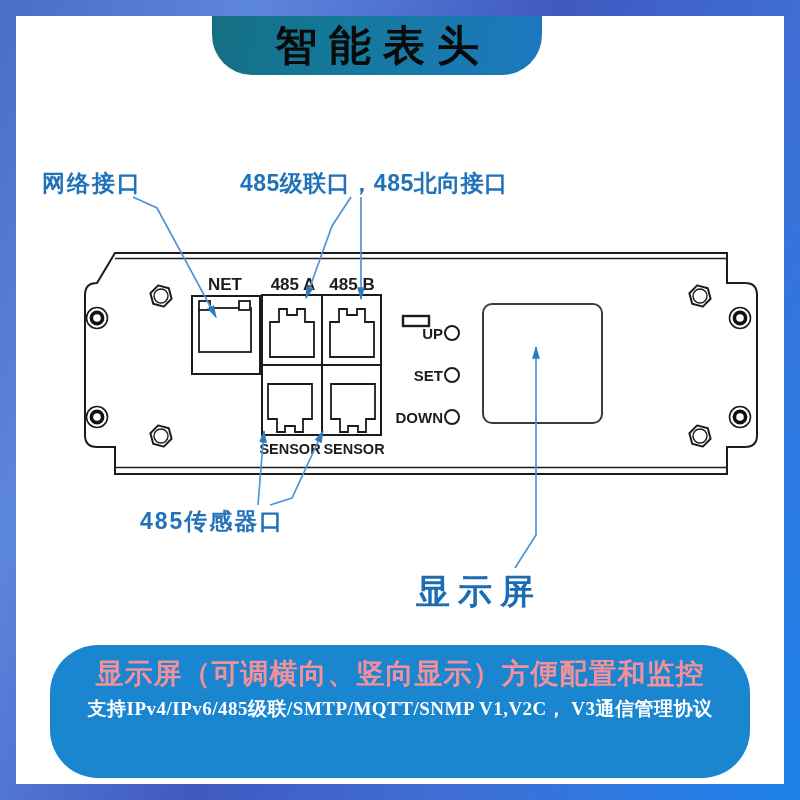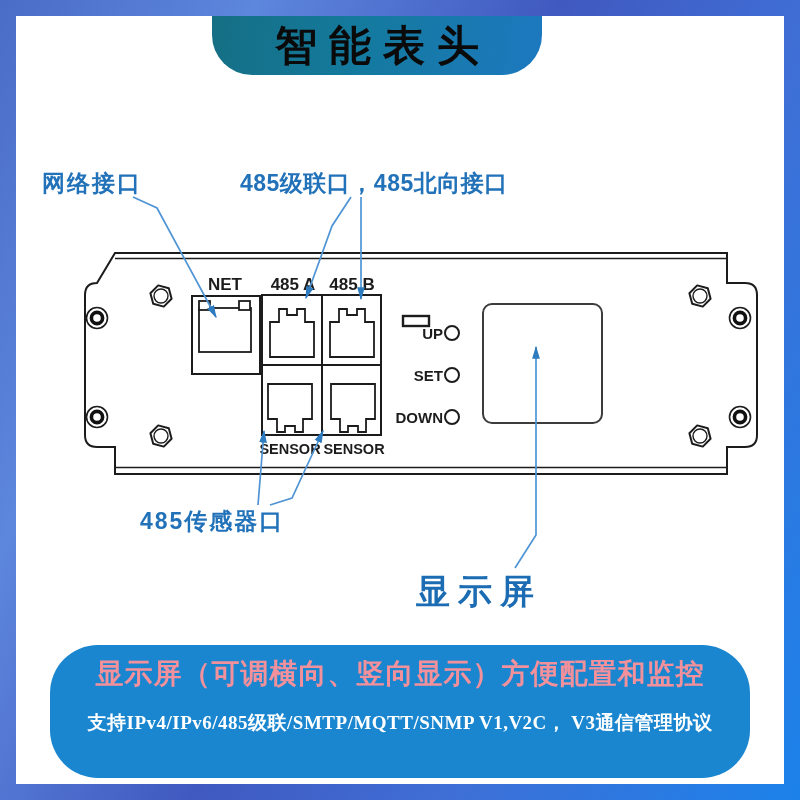--- a/index.html
+++ b/index.html
@@ -11,21 +11,21 @@
           border-radius:0 0 40px 40px;
           display:flex;align-items:center;justify-content:center;}
   .banner-text{font-size:42px;font-weight:900;color:#0a0a0a;letter-spacing:12px;
                text-indent:12px;line-height:1;}
   .diagram-svg{position:absolute;left:0;top:0;width:800px;height:800px;}
   .footer-box{position:absolute;left:50px;top:645px;width:700px;height:133px;
               border-radius:48px;display:flex;flex-direction:column;align-items:center;}
   .footer-title{margin-top:10px;font-size:28px;font-weight:800;letter-spacing:1px;white-space:nowrap;}
   .footer-line{font-family:"Liberation Serif",serif;font-weight:700;color:#ffffff;
                font-size:19px;line-height:27px;letter-spacing:0.5px;white-space:nowrap;}
-  .footer-line.first{margin-top:16px;text-align:right;}
+  .footer-line.first{margin-top:2px;text-align:right;}
 </style>
 </head>
 <body>
 
 <div class="page">
   <div class="inner"></div>
 
   <div class="banner" style="background:linear-gradient(100deg,#156f84 0%,#147a9e 45%,#1d78c0 100%);">
     <div class="banner-text">智能表头</div>
   </div>

